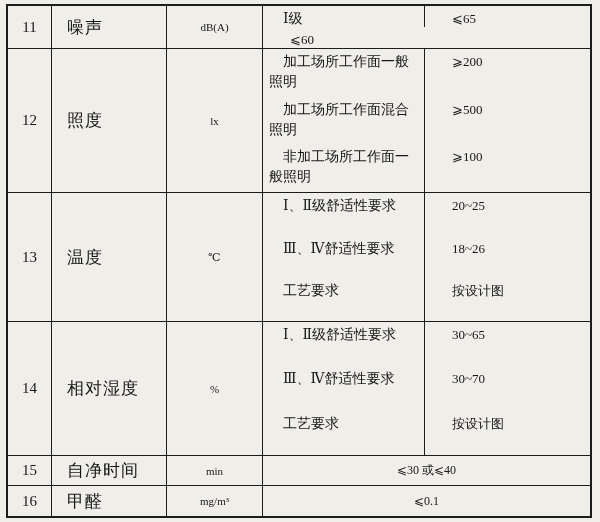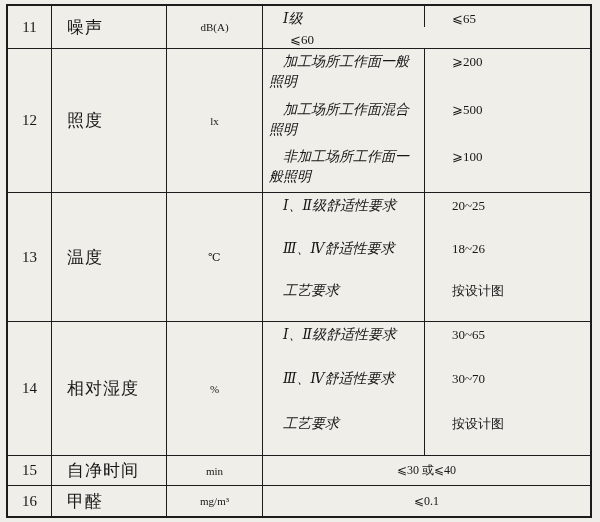--- a/index.html
+++ b/index.html
@@ -35,21 +35,20 @@
     box-sizing:border-box;
     border-bottom:1px solid #1c1c1c;
     display:flex;flex-direction:column;
     overflow:hidden;
   }
   .pair{flex:1;display:flex;min-height:0;}
   .cond{
     width:162px;box-sizing:border-box;
     border-right:1px solid #1c1c1c;
     padding:3px 3px 0 6px;
-    font-style:italic;
   }
   .cond p{margin:0;text-indent:1.0em;font-size:14px;line-height:20px;}
   .val{
     flex:1;padding:3px 2px 0 27px;
     font-size:13px;line-height:20px;
   }
   .merged{
     grid-column:4 / 6;
     box-sizing:border-box;
     border-bottom:1px solid #1c1c1c;

